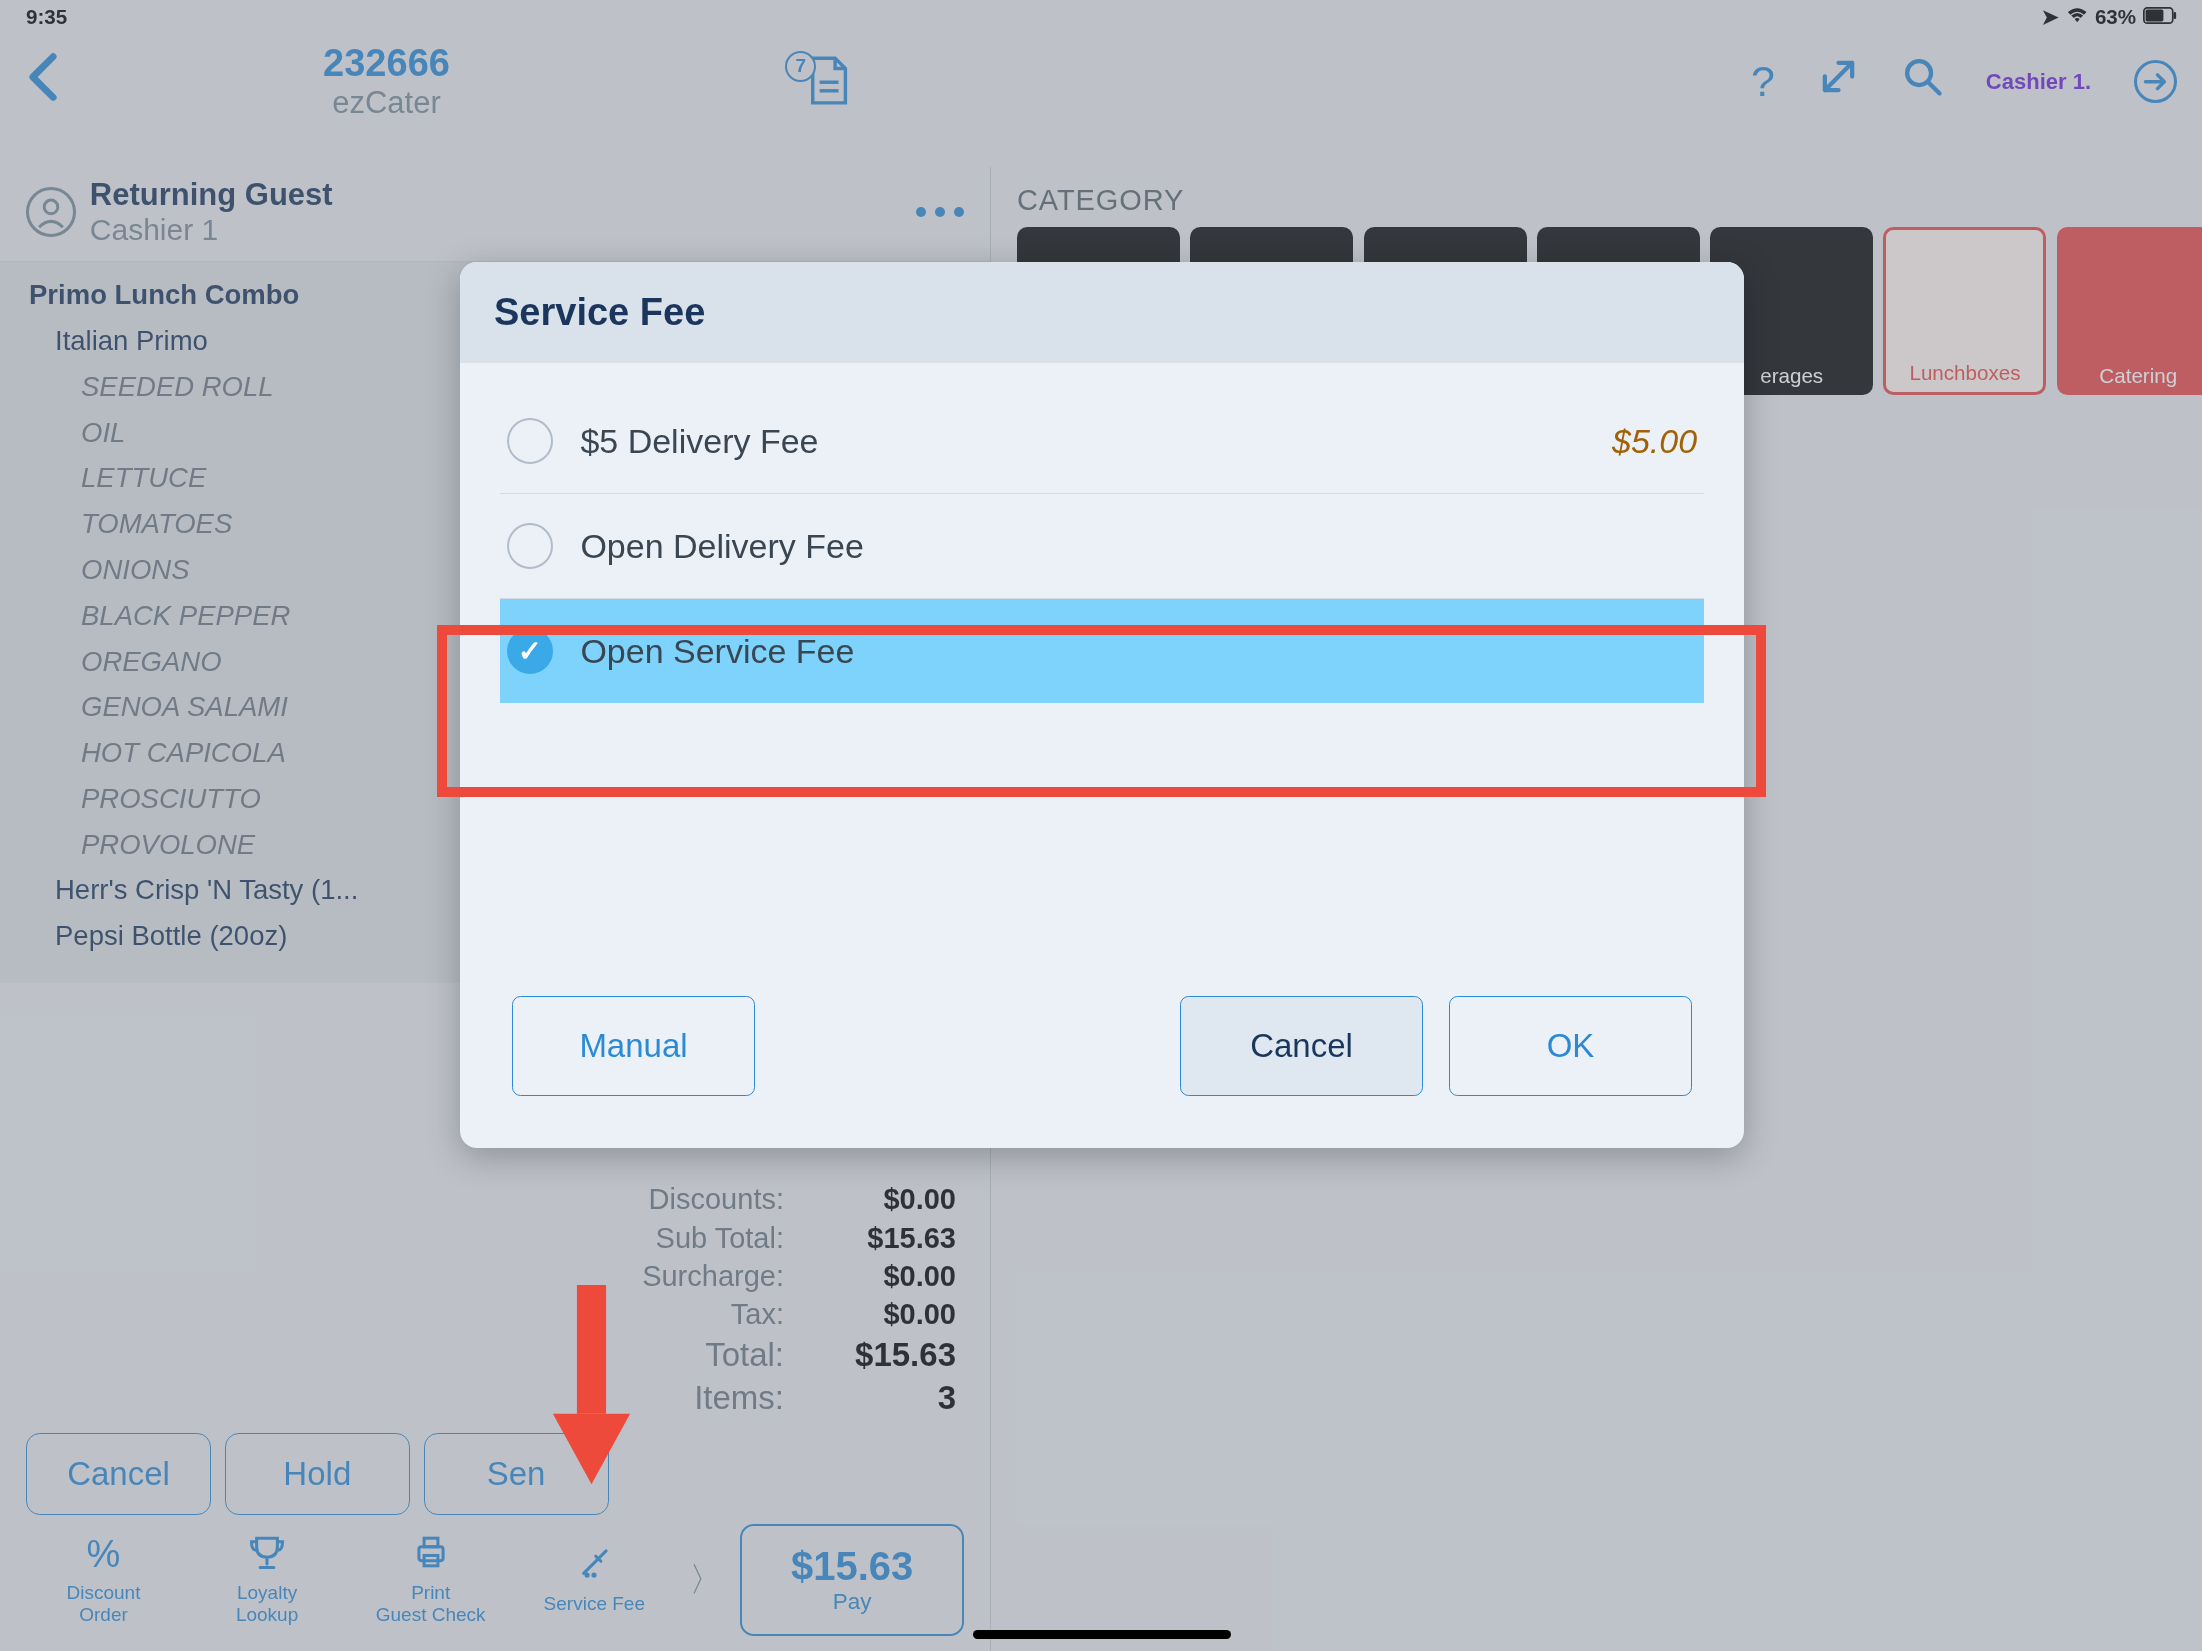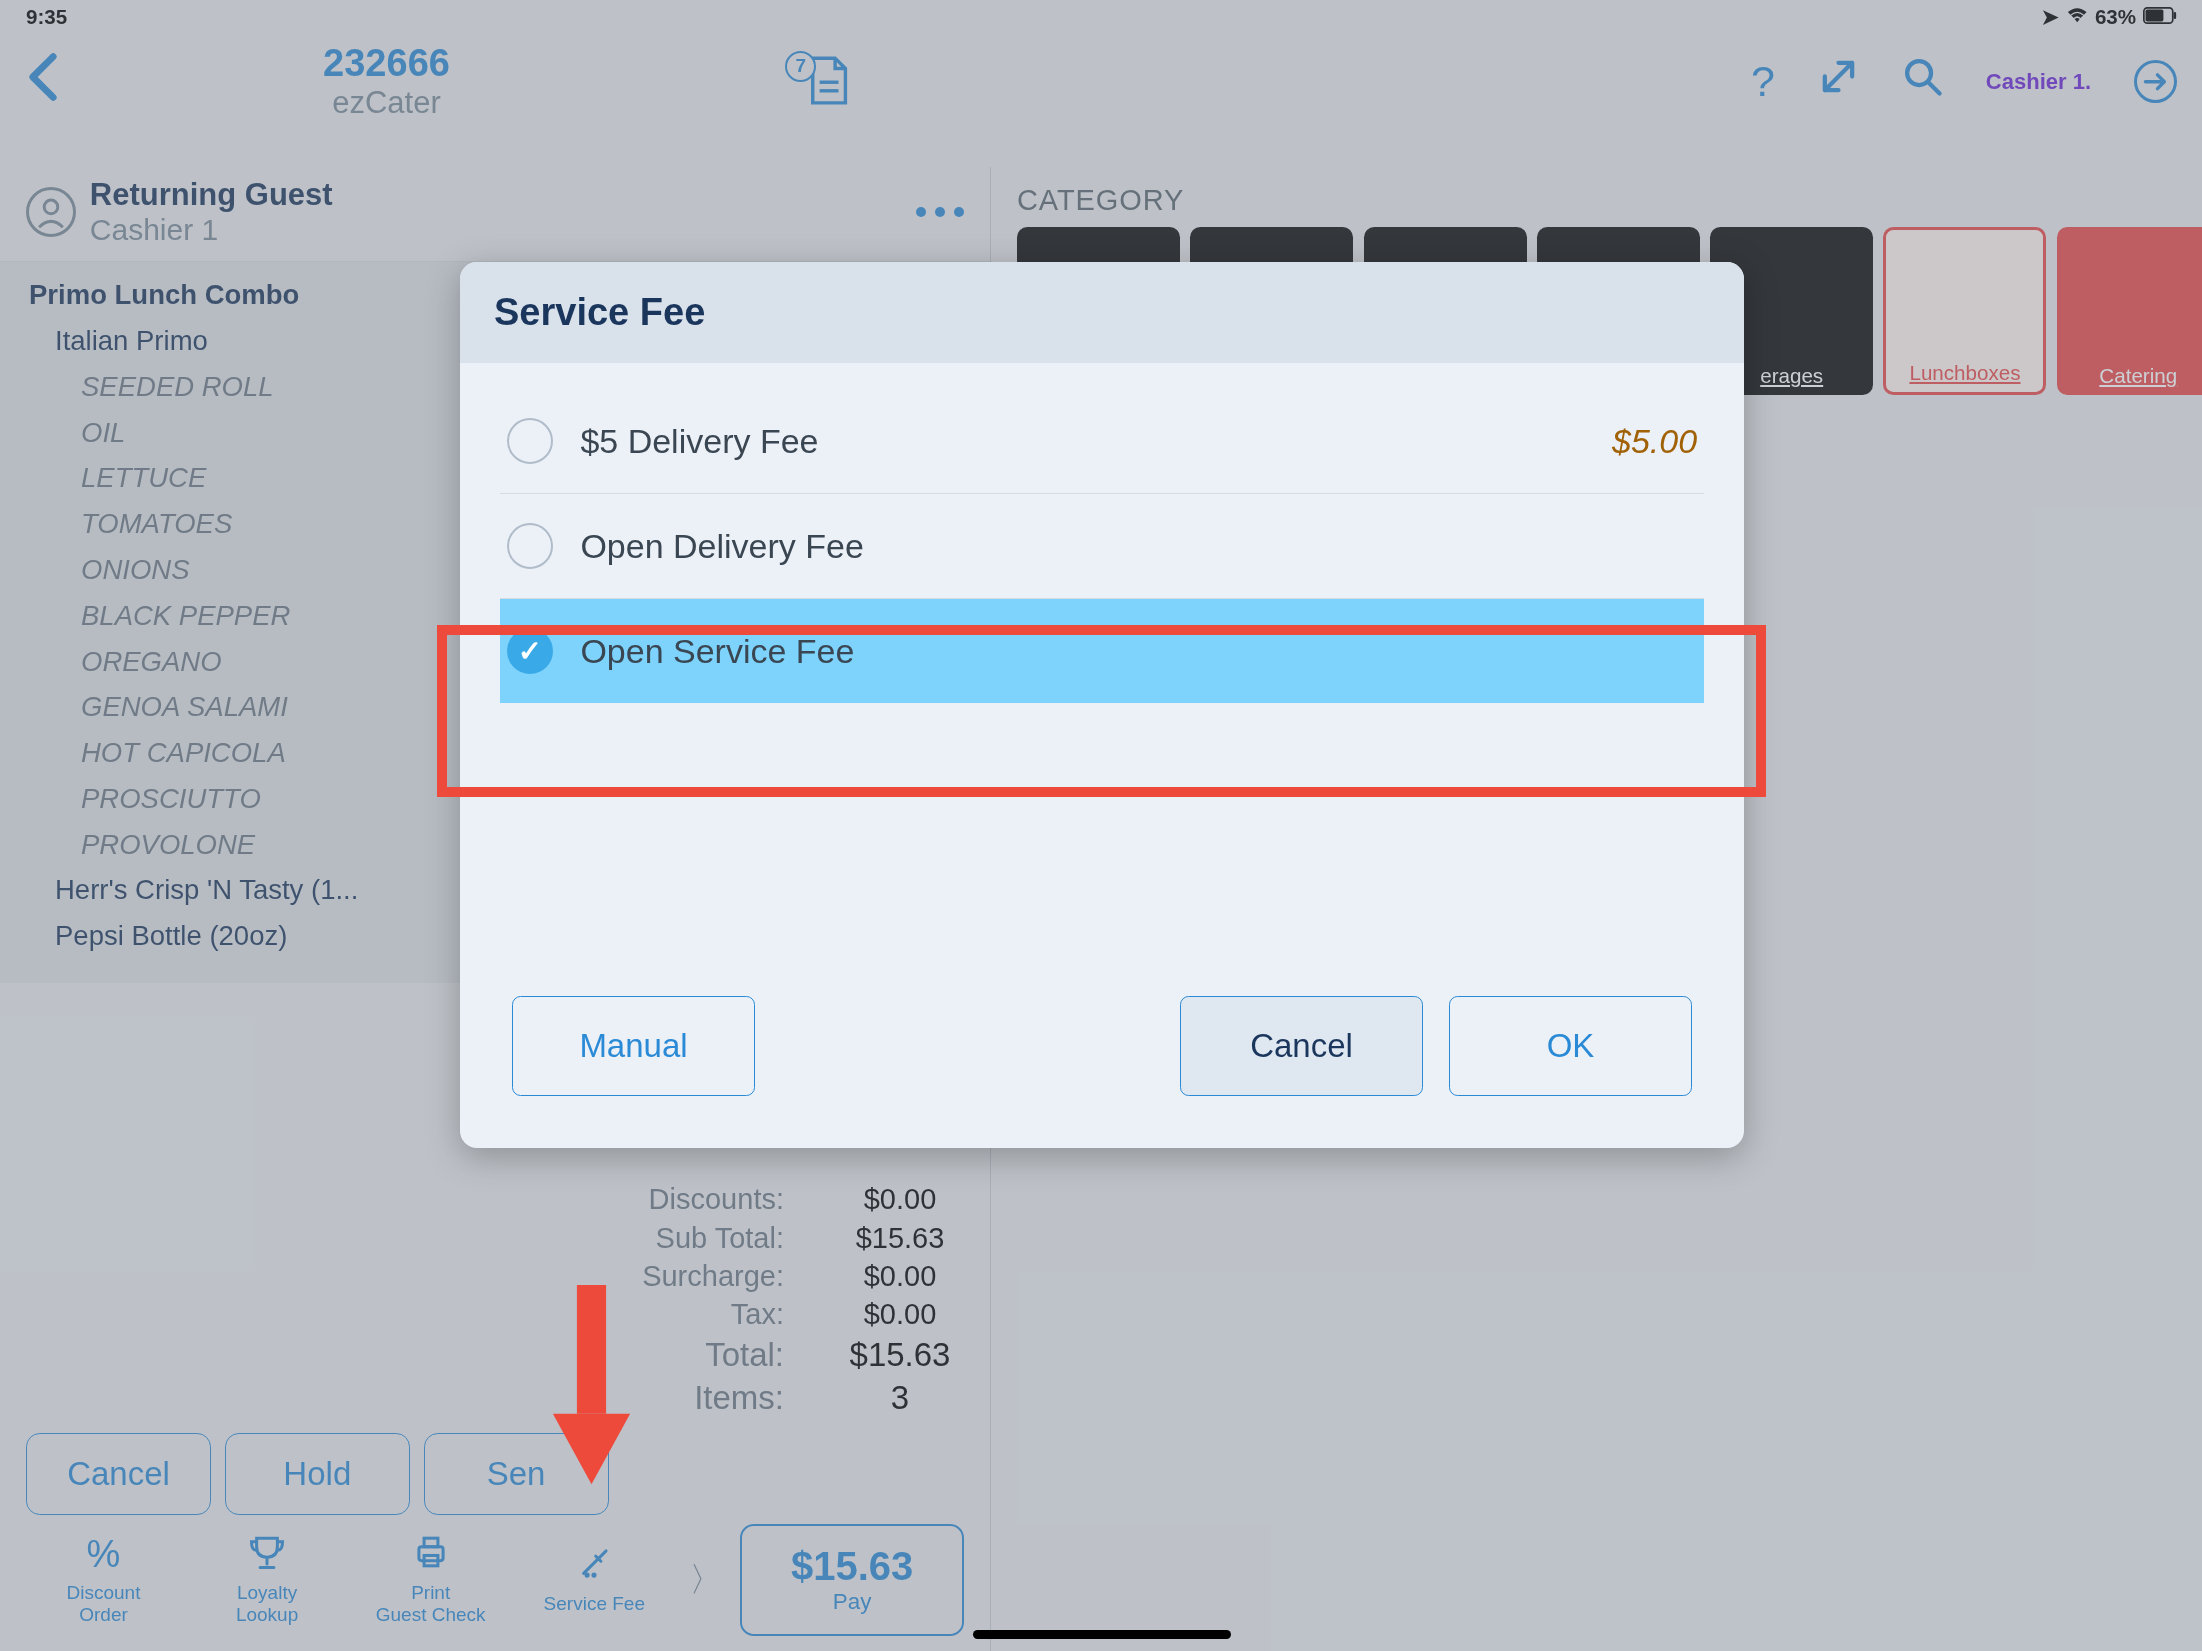--- a/index.html
+++ b/index.html
@@ -35,39 +35,39 @@
 .oi{display:flex;justify-content:space-between;align-items:center;font-size:27.5px;color:#1b365d;padding:6.9px 0;}
 .oi.bold{font-weight:700;}
 .oi.sub{padding-left:26px;}
 .oi.mod{padding-left:52px;font-style:italic;color:#6b7885;}
 .oi .qty{font-weight:700;font-style:normal;}
 .oi.mod .qty{font-style:italic;}
 
 .totals{margin-top:auto;padding:0 34px 13px 34px;}
 .t-row{display:flex;justify-content:flex-end;gap:60px;font-size:29px;padding:2.6px 0;}
 .t-row .lbl{color:#6b7885;min-width:189px;text-align:right;}
-.t-row .val{color:#000;min-width:112px;text-align:center;}
+.t-row .val{color:#000;min-width:112px;text-align:right;font-weight:bold;}
 .t-row.big .lbl,.t-row.big .val{font-size:33px;}
 
 .action-row{display:flex;gap:13.8px;padding:0 26px 8.6px;}
 .act-btn{flex:0 0 auto;width:185px;height:82px;border:1.7px solid #2a8ad6;border-radius:13.8px;color:#2a8ad6;font-size:33px;display:flex;align-items:center;justify-content:center;background:transparent;}
 
 .bottom-bar{display:flex;align-items:center;padding:0 26px 15.5px;gap:8.6px;}
 .bb-item{flex:0 0 155px;display:flex;flex-direction:column;align-items:center;gap:5.2px;color:#2a8ad6;}
 .bb-item .ic{font-size:38px;height:43px;}
 .bb-item .lb{font-size:19px;text-align:center;white-space:pre-line;}
 .pay-btn{margin-left:auto;width:275px;height:112px;border:2.6px solid #2a8ad6;border-radius:13.8px;display:flex;flex-direction:column;align-items:center;justify-content:center;color:#2a8ad6;background:transparent;}
 .pay-btn .amt{font-size:40px;font-weight:700;}
 .pay-btn .txt{font-size:22.4px;}
 .pay-chevron{color:#7a8a98;font-size:34px;margin:0 8.6px;}
 
 .right-pane{flex:1;padding:17px 0 0 26px;}
 .cat-label{font-size:29px;font-weight:500;color:#5b6770;letter-spacing:0.9px;margin-bottom:10.3px;}
 .cat-row{display:flex;gap:10.3px;overflow:hidden;}
-.cat-item{width:163px;height:168px;background:#0a0a0a;border-radius:10.3px;display:flex;flex-direction:column;justify-content:flex-end;align-items:center;padding:6.9px;color:#fff;font-size:20.6px;text-align:center;flex-shrink:0;text-decoration:underline;}
+.cat-item{width:163px;height:168px;background:#0a0a0a;border-radius:10.3px;display:flex;flex-direction:column;justify-content:flex-end;align-items:center;padding:6.9px;color:#fff;font-size:20.6px;text-align:center;flex-shrink:0;}
 .cat-item.sel{border:3.4px solid #e84a4a;color:#e84a4a;background:#fff2ee;}
 .cat-item.cater{background:#e84a4a;}
 .sub-row{display:flex;gap:10.3px;margin-top:17px;}
 .sub-item{width:163px;height:168px;border-radius:10.3px;display:flex;flex-direction:column;justify-content:flex-end;align-items:center;padding:8.6px;font-size:20.6px;text-align:center;flex-shrink:0;}
 .sub-item.ez{background:#2a8ad6;color:#fff;}
 
 
 .modal{position:absolute;left:460px;top:262px;width:1284px;height:886px;background:#ecf1f8;border-radius:17px;box-shadow:0 8.6px 34px rgba(0,0,0,0.25);display:flex;flex-direction:column;}
 .modal-header{background:#d9e1ea;padding:29px 34px;border-radius:17px 17px 0 0;}
 .modal-header h2{color:#1b365d;font-size:38px;font-weight:600;}

